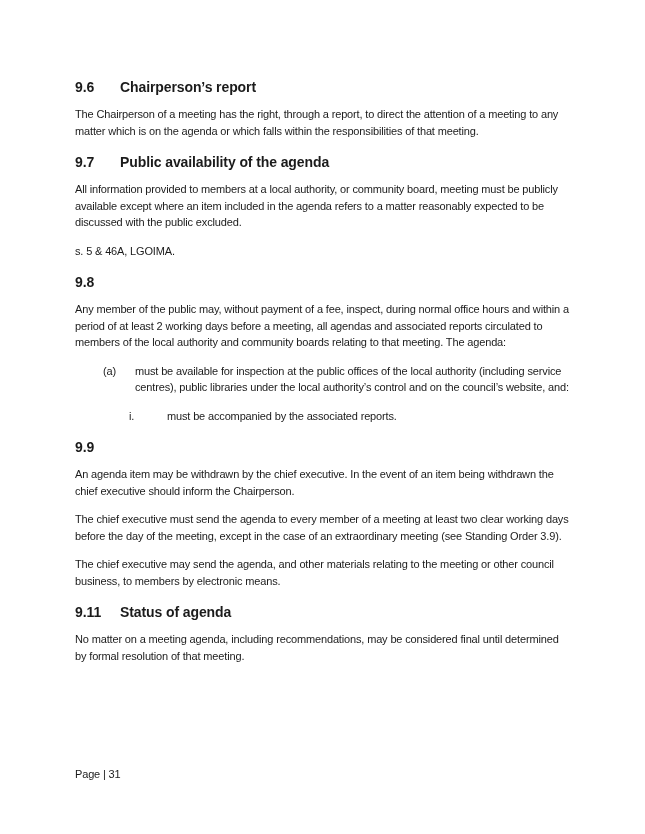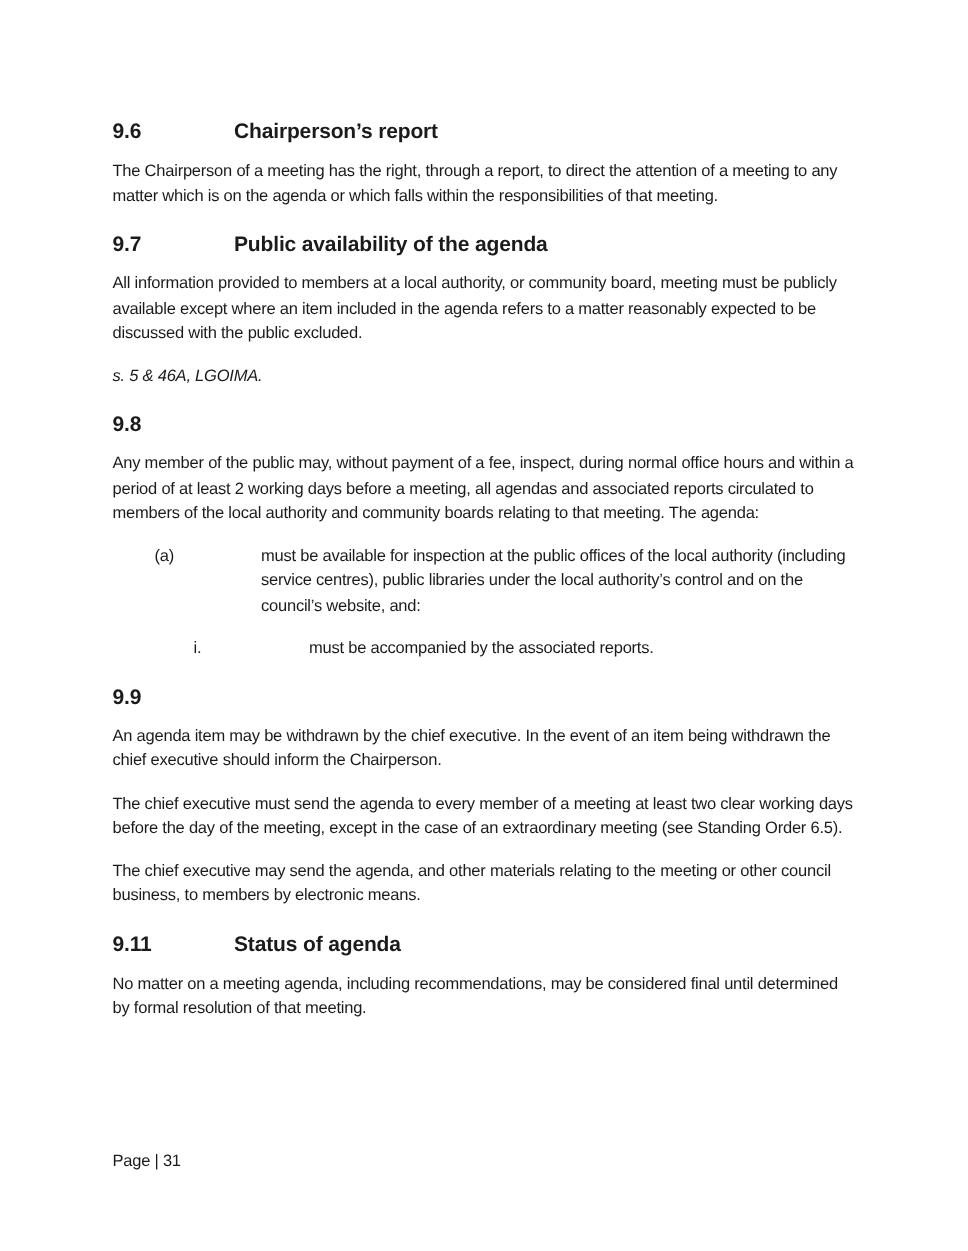--- a/index.html
+++ b/index.html
@@ -26,51 +26,49 @@
     top: 64px;
     width: 497px;
   }
   .so-heading {
     display: flex;
     font-size: 14px;
     font-weight: bold;
     line-height: 18px;
     margin: 14px 0 10px 0;
     letter-spacing: -0.1px;
-    gap: 36px;
   }
   .so-heading .h-num {
     width: 45px;
     flex-shrink: 0;
   }
   .para {
     font-size: 11px;
     line-height: 16.5px;
     letter-spacing: -0.15px;
     margin: 0 0 12px 0;
   }
   .citation {
     font-size: 11px;
     line-height: 16.5px;
     letter-spacing: -0.15px;
-    font-style: italic;
     margin: 0 0 12px 0;
   }
   .list-item {
     display: flex;
     font-size: 11px;
     line-height: 16.5px;
     letter-spacing: -0.15px;
     margin: 0 0 12px 0;
   }
   .list-item.level-1 { padding-left: 28px; }
   .list-item.level-1 .li-label { width: 32px; flex-shrink: 0; }
   .list-item.level-2 { padding-left: 54px; }
   .list-item.level-2 .li-label { width: 38px; flex-shrink: 0; }
-  .list-item .li-text { flex: 1; margin-left: 39px; }
+  .list-item .li-text { flex: 1; }
   .footer {
     position: absolute;
     left: 75px;
     top: 766px;
     font-size: 11px;
     line-height: 16px;
     letter-spacing: -0.15px;
     color: #1b1b1b;
   }
 </style>
@@ -113,21 +111,21 @@
     </div>
 
 
     <div class="so-heading">
       <span class="h-num">9.9</span>
     </div>
 
     <p class="para">An agenda item may be withdrawn by the chief executive. In the event of an item being withdrawn the chief executive should inform the Chairperson.</p>
 
 
-    <p class="para">The chief executive must send the agenda to every member of a meeting at least two clear working days before the day of the meeting, except in the case of an extraordinary meeting (see Standing Order 6.5).</p>
+    <p class="para">The chief executive must send the agenda to every member of a meeting at least two clear working days before the day of the meeting, except in the case of an extraordinary meeting (see Standing Order 3.9).</p>
 
     <p class="para">The chief executive may send the agenda, and other materials relating to the meeting or other council business, to members by electronic means.</p>
 
     <div class="so-heading">
       <span class="h-num">9.11</span>
       <span class="h-title">Status of agenda</span>
     </div>
 
     <p class="para">No matter on a meeting agenda, including recommendations, may be considered final until determined by formal resolution of that meeting.</p>
 

